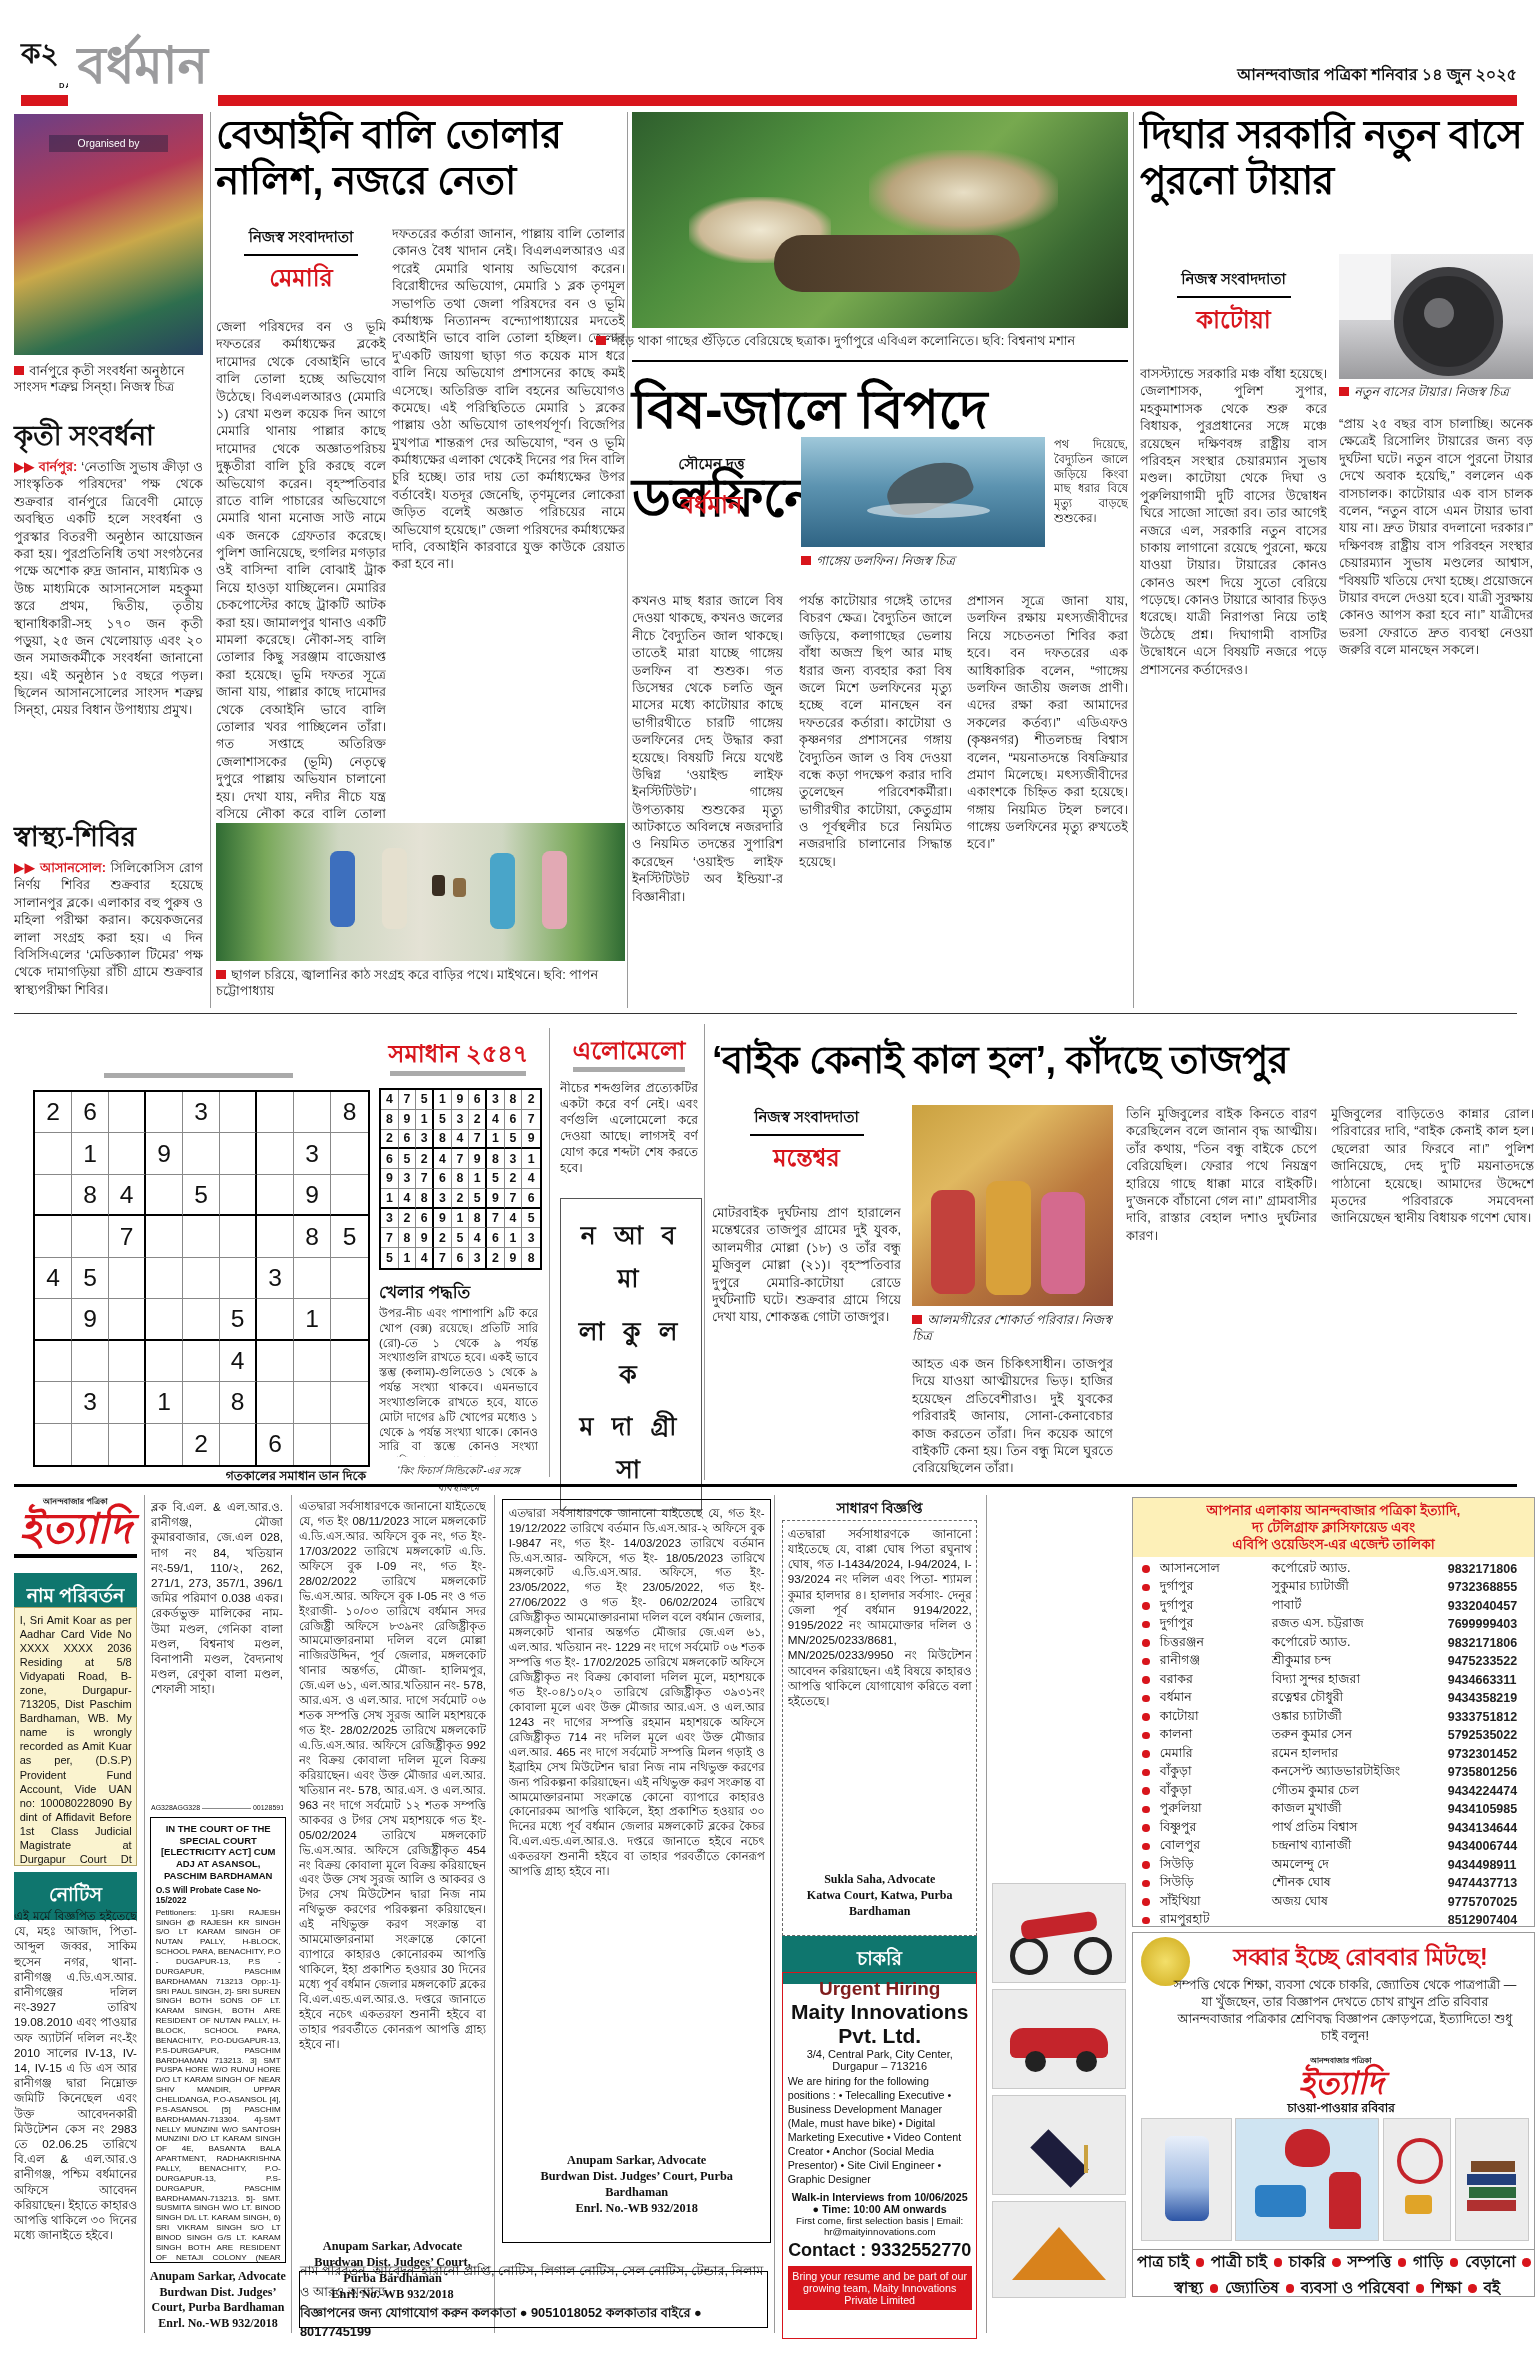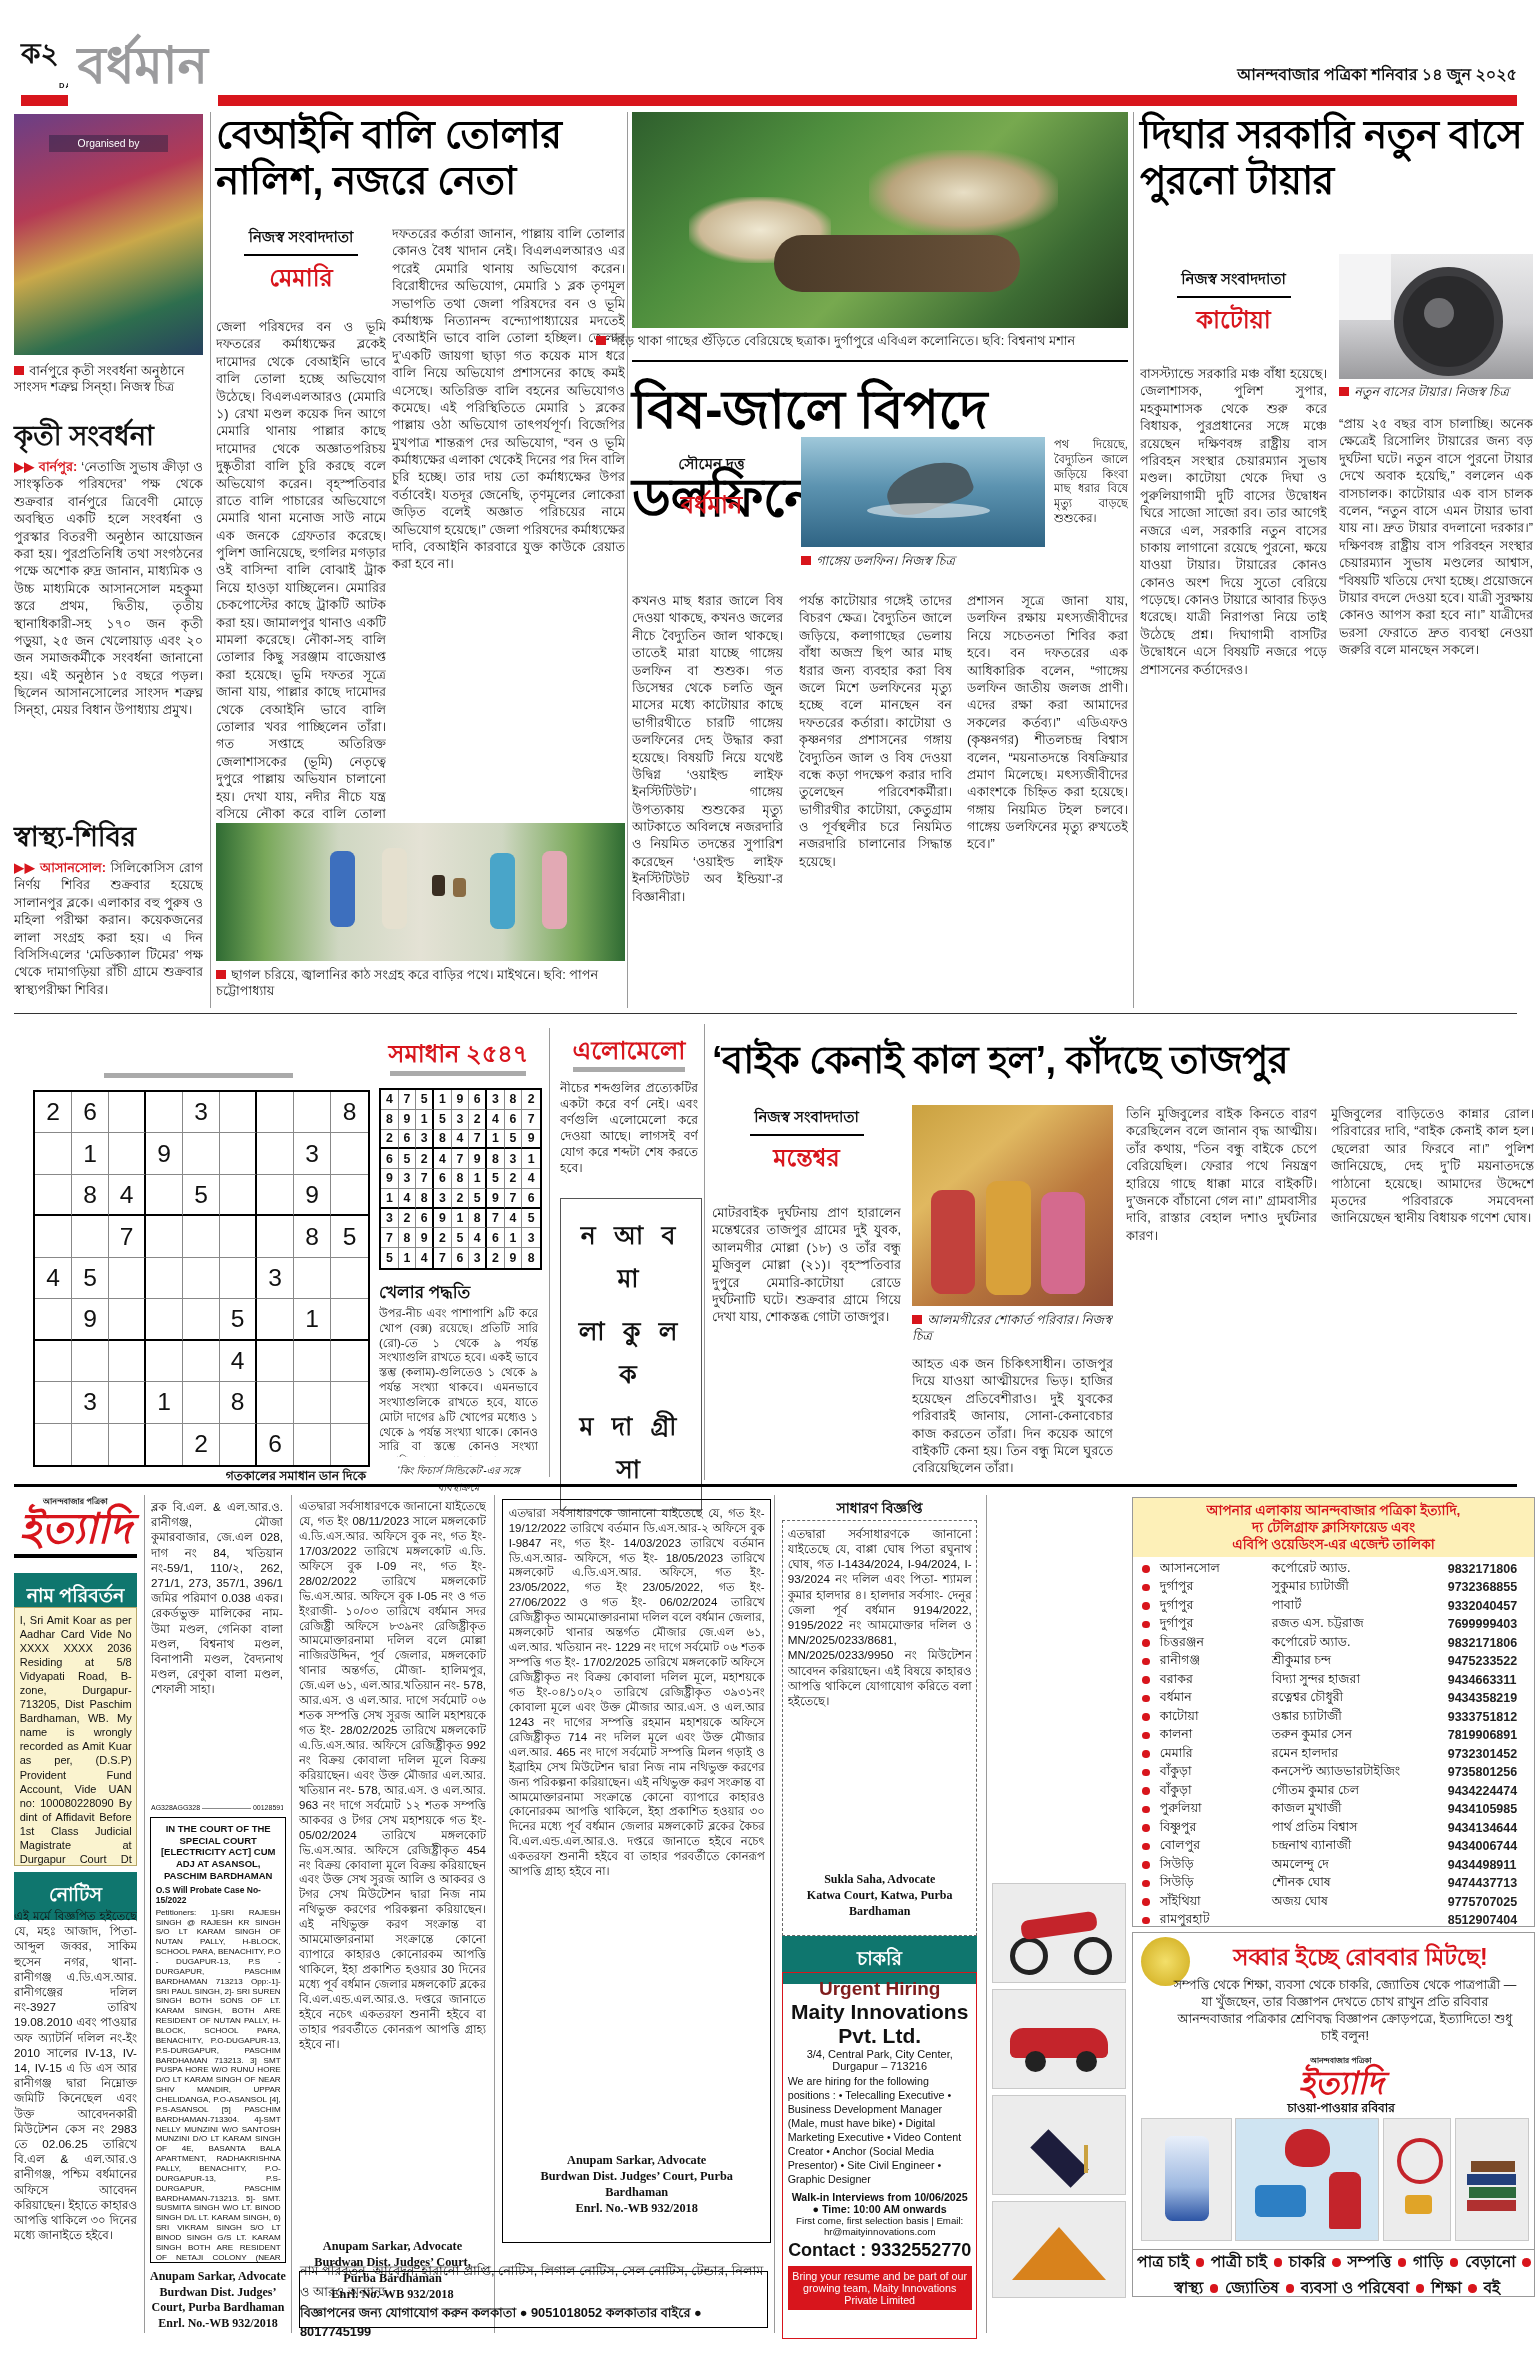--- a/index.html
+++ b/index.html
@@ -453,21 +453,21 @@
         <div class="ag-row">
           <span class="dot"></span>
           <span>কাটোয়া</span>
           <span>ওঙ্কার চ্যাটার্জী</span>
           <span class="ag-ph">9333751812</span>
         </div>
         <div class="ag-row">
           <span class="dot"></span>
           <span>কালনা</span>
           <span>তরুন কুমার সেন</span>
-          <span class="ag-ph">7819906891</span>
+          <span class="ag-ph">5792535022</span>
         </div>
         <div class="ag-row">
           <span class="dot"></span>
           <span>মেমারি</span>
           <span>রমেন হালদার</span>
           <span class="ag-ph">9732301452</span>
         </div>
         <div class="ag-row">
           <span class="dot"></span>
           <span>বাঁকুড়া</span>

